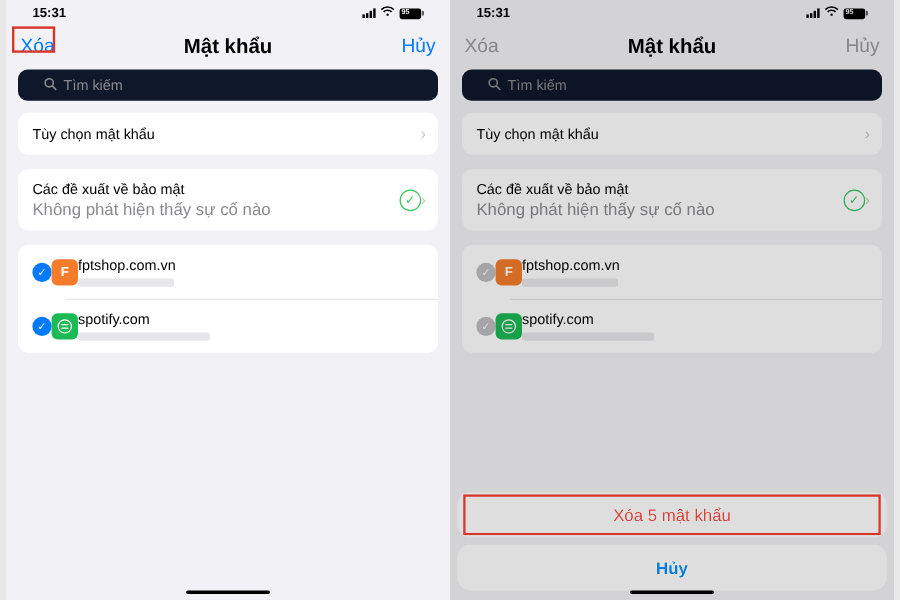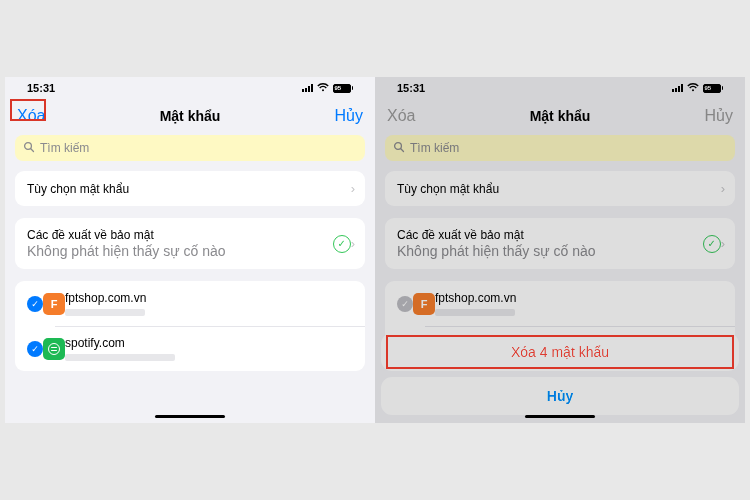--- a/index.html
+++ b/index.html
@@ -1,41 +1,41 @@
 <!DOCTYPE html>
 <html><head>
 <meta charset="utf-8">
 <style>
 * { margin:0; padding:0; box-sizing:border-box; font-family:-apple-system,BlinkMacSystemFont,"Segoe UI",sans-serif; }
 body { background:#e8e8e8; width:750px; height:500px; display:flex; justify-content:center; align-items:center; }
-.stage { width:740px; height:346px; background:#f3f2f7; display:flex; gap:0; position:relative; }
+.stage { width:740px; height:500px; background:#f3f2f7; display:flex; gap:0; position:relative; }
 .phone { width:50%; height:100%; background:#f2f2f6; position:relative; overflow:hidden; }
 .phone.right { filter:brightness(0.87); }
 .phone.right .sheet-area { filter:brightness(1.15); }
 
 
 .statusbar { height:22px; display:flex; justify-content:space-between; align-items:center; padding:0 22px; font-size:11px; font-weight:600; color:#000; }
 .sb-right { display:flex; align-items:center; gap:4px; }
 .sig { display:flex; align-items:flex-end; gap:1px; height:8px; }
 .sig span { width:2px; background:#000; display:inline-block; }
 .sig span:nth-child(1){height:3px;} .sig span:nth-child(2){height:4.5px;} .sig span:nth-child(3){height:6px;} .sig span:nth-child(4){height:8px;}
 .wifi { font-size:10px; }
 .batt { display:flex; align-items:center; gap:1px; }
 .batt-body { width:18px; height:9px; border:1px solid #000; border-radius:2px; position:relative; display:flex; align-items:center; justify-content:flex-start; font-size:6px; font-weight:700; padding-left:1px; background:#000; color:#fff; }
 .batt-tip { width:1.5px; height:4px; background:#000; border-radius:0 1px 1px 0; }
 
 
 .nav { height:34px; display:flex; align-items:center; justify-content:space-between; padding:0 12px; }
 .nav-left,.nav-right { font-size:16px; color:#007aff; min-width:50px; }
 .nav-right { text-align:right; }
-.nav-title { font-size:14px; font-weight:600; color:#000; }
+.nav-title { font-size:17px; font-weight:600; color:#000; }
 .phone.right .nav-left,.phone.right .nav-right { color:#9a9a9a; }
 
 
-.search { margin:2px 10px 10px; height:26px; background:#fef9c3; border-radius:8px; display:flex; align-items:center; padding:0 8px; gap:5px; color:#8a8a8e; font-size:12px; }
+.search { margin:2px 10px 10px; height:26px; background:#0f172a; border-radius:8px; display:flex; align-items:center; padding:0 21px; gap:5px; color:#8a8a8e; font-size:12px; }
 
 
 .card { background:#fff; border-radius:9px; margin:0 10px 12px; overflow:hidden; }
 .row { display:flex; align-items:center; padding:10px 10px 10px 12px; position:relative; }
 .row + .row::before { content:""; position:absolute; left:40px; right:0; top:0; height:1px; background:#e5e5ea; }
 .row-main { flex:1; display:flex; flex-direction:column; gap:1px; }
 .row-title { font-size:12px; color:#000; }
 .row-sub { font-size:14px; color:#8a8a8e; }
 .mask { height:7px; background:#e7e7ea; border-radius:2px; margin-top:3px; }
 .chev { color:#c5c5c8; font-size:13px; }
@@ -228,21 +228,21 @@
         <div class="row-main">
           <span class="row-title">spotify.com</span>
           <div class="mask" style="width:110px;"></div>
         </div>
       </div>
     </div>
 
     <div class="sheet-area">
       <div class="sheet-card">
         <div style="position:relative;">
-          <div class="sheet-destructive">Xóa 4 mật khẩu</div>
+          <div class="sheet-destructive">Xóa 5 mật khẩu</div>
           <div class="sheet-hl" style="top:2px;left:5px;right:5px;bottom:2px;"></div>
         </div>
       </div>
       <div class="sheet-cancel">Hủy</div>
     </div>
 
     <div class="home-ind"></div>
   </div>
 
 </div>

